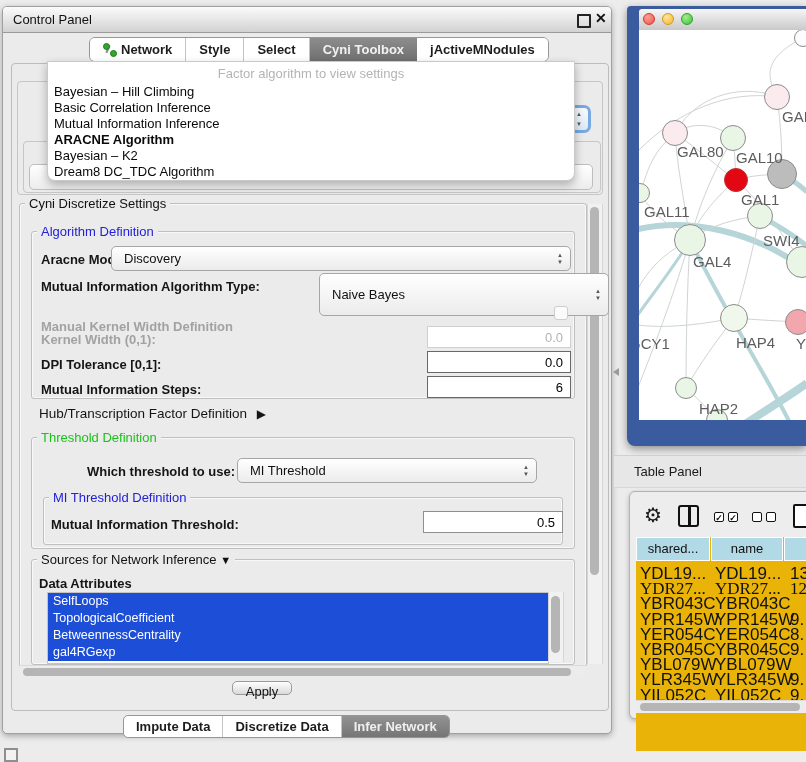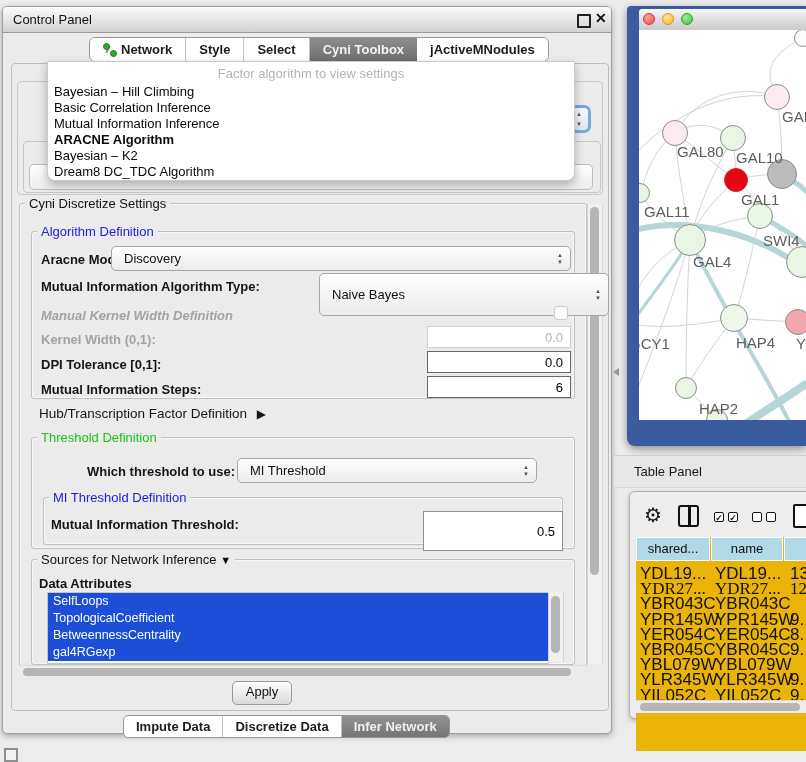--- a/index.html
+++ b/index.html
@@ -195,21 +195,21 @@
 
     <span class="abs lbl" style="left:38px;top:272px;">Mutual Information Algorithm Type:</span>
     <div class="abs combo" style="left:278px;top:266px;width:290px;height:43px;margin-left:38px;">
       <span class="txt">Naive Bayes</span>
       <span class="stepper">
         <div>▲</div>
           <div>▼</div>
       </span>
     </div>
 
-    <span class="abs lbl dis" style="left:38px;top:301px;font-style:italic;">Manual Kernel Width Definition</span>
+    <span class="abs lbl dis" style="left:38px;top:312px;">Manual Kernel Width Definition</span>
     <div class="abs checkbox" style="left:551px;top:299px;"></div>
 
     <span class="abs lbl dis" style="left:38px;top:325px;">Kernel Width (0,1):</span>
     <input class="abs field dis" style="left: 424px; top: 319px; width: 144px; height: 22px;" readonly="" value="0.0">
 
     <span class="abs lbl" style="left:38px;top:350px;">DPI Tolerance [0,1]:</span>
     <input class="abs field strong" style="left: 424px; top: 344px; width: 144px; height: 22px;" value="0.0">
 
     <span class="abs lbl" style="left:38px;top:375px;">Mutual Information Steps:</span>
     <input class="abs field strong" style="left: 424px; top: 369px; width: 144px; height: 22px;" value="6">
@@ -228,21 +228,21 @@
       <span class="stepper">
         <div>▲</div>
           <div>▼</div>
       </span>
     </div>
 
     <div class="abs group" style="left:40px;top:490px;width:518px;height:46px;"></div>
     <span class="abs gtitle blue" style="left:46px;top:483px;">MI Threshold Definition</span>
 
     <span class="abs lbl" style="left:48px;top:510px;">Mutual Information Threshold:</span>
-    <input class="abs field" style="left: 420px; top: 504px; width: 140px; height: 40px; border-color: rgb(143, 143, 143);" value="0.5">
+    <input class="abs field" style="left: 420px; top: 504px; width: 140px; height: 22px; border-color: rgb(143, 143, 143);" value="0.5">
 
     <div class="abs group" style="left:28px;top:552px;width:542px;height:104px;"></div>
     <span class="abs gtitle" style="left:34px;top:545px;">
       <span>Sources for Network Inference</span>
       <span style="font-size:11px;">▼</span>
     </span>
 
     <span class="abs lbl" style="left:36px;top:569px;">Data Attributes</span>
 
     <div class="abs attr-list" style="left:44px;top:585px;width:500px;height:70px;">
@@ -252,21 +252,21 @@
       <div class="attr-item">gal4RGexp</div>
     </div>
     <div class="abs vscroll" style="left:545px;top:585px;width:14px;height:70px;">
       <div class="thumb" style="position:absolute;left:2px;top:4px;width:9px;height:57px;"></div>
     </div>
 
     <div class="abs hscroll" style="left:17px;top:658px;width:566px;height:12px;">
       <div class="thumb" style="position:absolute;left:3px;top:2px;width:548px;height:8px;"></div>
     </div>
 
-    <div class="abs btn" style="left:229px;top:674px;width:60px;height:24px;">Apply</div>
+    <div class="abs btn" style="left:229px;top:674px;width:60px;height:14px;">Apply</div>
 
     <div class="abs bottom-tabs">
       <div class="btab">
           <span>Impute Data</span>
         </div>
       <div class="btab">
           <span>Discretize Data</span>
         </div>
       <div class="btab sel">
           <span>Infer Network</span>

